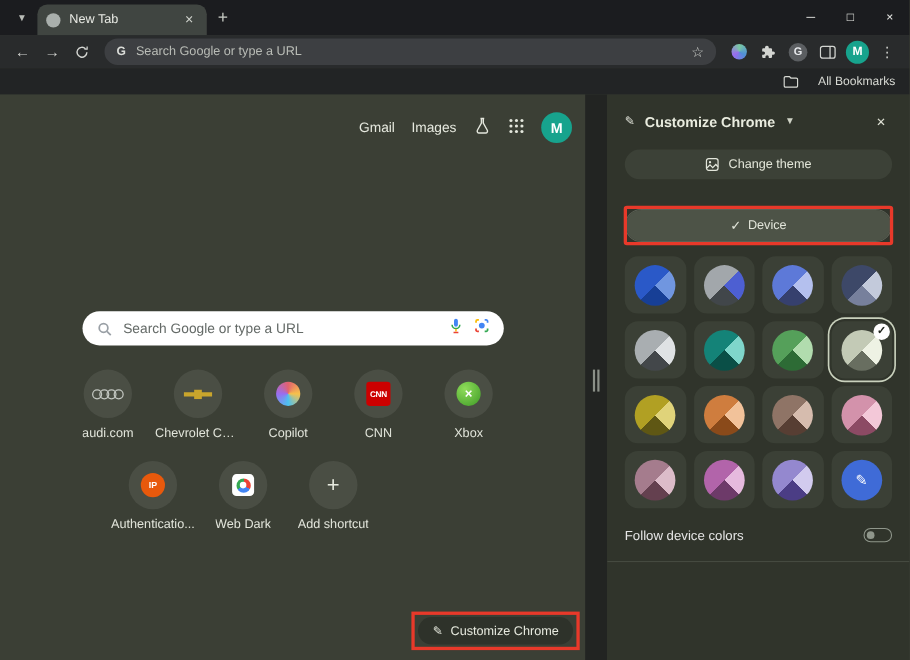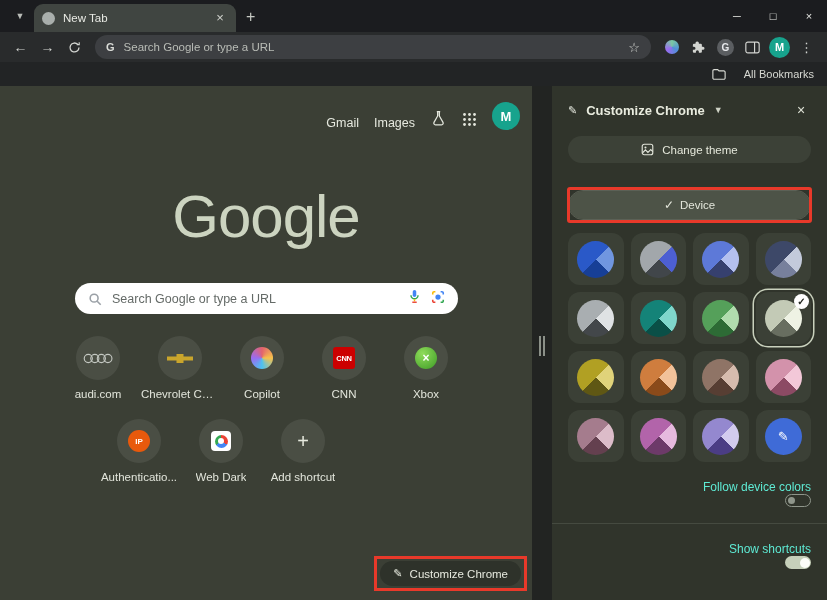--- a/index.html
+++ b/index.html
@@ -2,21 +2,21 @@
 <html><head>
 <meta charset="utf-8">
 <style>
   *{margin:0;padding:0;box-sizing:border-box;}
   html,body{width:827px;height:600px;}
   body{position:relative;overflow:hidden;background:#3b3f35;font-family:"Liberation Sans",sans-serif;color:#e4e7dd;}
 
   
   .titlebar{position:absolute;top:0;left:0;right:0;height:32px;background:#1b1c1f;display:flex;align-items:flex-end;}
   .tab-search{width:24px;height:24px;margin:0 2px 4px 8px;display:flex;align-items:center;justify-content:center;color:#b9bcb7;font-size:9px;border-radius:50%;}
-  .tab{width:202px;height:28px;background:#404541;border-radius:9px 9px 0 0;display:flex;align-items:center;padding:0 8px;gap:8px;}
+  .tab{width:154px;height:28px;background:#404541;border-radius:9px 9px 0 0;display:flex;align-items:center;padding:0 8px;gap:8px;}
   .favicon{width:13px;height:13px;border-radius:50%;background:#a9afac;flex:none;}
   .tab-title{font-size:11.5px;color:#e8eae4;flex:1;white-space:nowrap;overflow:hidden;}
   .tab-close{color:#cfd2cc;font-size:13px;width:16px;height:16px;line-height:15px;text-align:center;border-radius:50%;flex:none;}
   .newtab-btn{color:#c6c9c3;font-size:16px;margin:0 0 7px 10px;line-height:1;}
   .win-controls{margin-left:auto;display:flex;height:32px;align-self:flex-start;}
   .win-btn{width:36px;height:32px;display:flex;align-items:center;justify-content:center;color:#e6e7e3;font-size:11px;}
 
   
   .toolbar{position:absolute;top:32px;left:0;right:0;height:30px;background:#292b2c;display:flex;align-items:center;padding:0 8px;gap:2px;}
   .nav-btn{width:25px;height:25px;border-radius:50%;display:flex;align-items:center;justify-content:center;color:#d3d5d1;font-size:14px;}
@@ -34,21 +34,21 @@
   
   .bookmarks{position:absolute;top:62px;left:0;right:0;height:24px;background:#222425;display:flex;align-items:center;justify-content:flex-end;padding:0 13px;gap:18px;color:#d7d9d3;font-size:11px;}
 
   
   .ntp{position:absolute;top:86px;left:0;width:532px;bottom:0;background:#3b3f35;}
   .split{position:absolute;top:86px;left:532px;width:20px;bottom:0;background:#222422;}
   .split-handle{position:absolute;top:250px;left:7px;width:6px;height:20px;border-left:2px solid #8b9088;border-right:2px solid #8b9088;}
   .panel{position:absolute;top:86px;left:552px;right:0;bottom:0;background:#30342b;padding:10px 16px;overflow:hidden;}
 
   
-  .ntp-top{position:absolute;top:16px;right:12px;display:flex;align-items:flex-end;gap:15px;font-size:12.5px;color:#e6e9df;}
+  .ntp-top{position:absolute;top:16px;right:12px;display:flex;align-items:center;gap:15px;font-size:12.5px;color:#e6e9df;}
   .avatar-lg{width:28px;height:28px;border-radius:50%;background:#17a38d;color:#fff;font-size:13px;font-weight:bold;display:flex;align-items:center;justify-content:center;}
   .logo{position:absolute;top:96px;left:0;width:100%;text-align:center;font-size:60px;font-weight:400;letter-spacing:-1px;color:#ccd4c0;}
   .searchbar{position:absolute;top:197px;left:75px;width:383px;height:31px;background:#fff;border-radius:16px;display:flex;align-items:center;padding:0 13px;gap:10px;}
   .search-input{flex:1;border:none;outline:none;background:none;font-size:12.5px;font-family:inherit;color:#3c4043;}
   .search-input::placeholder{color:#646a67;}
   .shortcut-row{position:absolute;display:flex;}
   .row1{top:250px;left:57px;}
   .row2{top:333px;left:98px;}
   .tile{width:82px;display:flex;flex-direction:column;align-items:center;}
   .tile-circle{width:44px;height:44px;border-radius:50%;background:rgba(255,255,255,.08);display:flex;align-items:center;justify-content:center;}
@@ -77,21 +77,21 @@
   .mode{flex:1;display:flex;align-items:center;justify-content:center;gap:6px;font-size:11.5px;color:#e2e5da;position:relative;}
   .mode.sep{border-left:1px solid #5c6156;}
   .mode.selected{background:#4d5347;border-radius:15px;border-left:none;}
   .mode-annotation{position:absolute;inset:-4px -2px;border:3px solid #e8392a;border-radius:3px;pointer-events:none;}
   .theme-grid{margin-top:13px;display:grid;grid-template-columns:repeat(4,1fr);gap:7px;}
   .swatch-card{height:52px;border-radius:12px;background:#3b4036;display:flex;align-items:center;justify-content:center;position:relative;}
   .swatch-card.selected{box-shadow:0 0 0 2px #30342b,0 0 0 3.5px #c9d1bd;}
   .swatch{width:37px;height:37px;border-radius:50%;display:flex;align-items:center;justify-content:center;}
   .swatch .pencil{color:#fff;font-size:13px;}
   .badge{position:absolute;top:2px;right:2px;width:15px;height:15px;border-radius:50%;background:#fff;color:#20241d;font-size:10px;line-height:15px;text-align:center;font-weight:bold;}
-  .panel-row{margin-top:18px;display:flex;align-items:flex-end;justify-content:space-between;font-size:12px;color:#5eead4;flex-direction:column;}
+  .panel-row{margin-top:18px;display:flex;align-items:flex-start;justify-content:space-between;font-size:12px;color:#e5e5e5;}
   .toggle{width:26px;height:13px;border-radius:8px;position:relative;flex:none;}
   .toggle.off{border:1.5px solid #8f968b;}
   .toggle.off .knob{position:absolute;left:2px;top:1.5px;width:7px;height:7px;border-radius:50%;background:#8f968b;}
   .toggle.on{background:#c6d0ba;}
   .toggle.on .knob{position:absolute;right:1.5px;top:1.5px;width:10px;height:10px;border-radius:50%;background:#fcfdf9;}
   .divider{margin:16px -16px 0;height:1px;background:#454a40;}
   .section-title{margin-top:14px;font-size:12.5px;font-weight:bold;color:#eaede1;}
 </style>
 </head>
 <body>
@@ -173,21 +173,20 @@
           <circle cx="9" cy="9" r="1.7"></circle>
           <circle cx="15" cy="9" r="1.7"></circle>
           <circle cx="3" cy="15" r="1.7"></circle>
           <circle cx="9" cy="15" r="1.7"></circle>
           <circle cx="15" cy="15" r="1.7"></circle>
         </svg>
     </span>
     <div class="avatar-lg">M</div>
   </div>
 
-  <div class="logo">Google</div>
 
   <div class="searchbar">
     <svg width="14" height="14" viewBox="0 0 16 16" fill="none" stroke="#9aa0a6" stroke-width="1.8">
         <circle cx="7" cy="7" r="4.5"></circle>
         <line x1="10.5" y1="10.5" x2="14.5" y2="14.5"></line>
       </svg>
     <input class="search-input" placeholder="Search Google or type a URL" style="">
     <span>
       <svg width="13" height="15" viewBox="0 0 14 17">
           <rect x="5" y="1" width="4" height="8" rx="2" fill="#4285f4"></rect>
@@ -363,19 +362,13 @@
   <div class="panel-row">
     <span>Follow device colors</span>
     <div class="toggle off">
         <div class="knob"></div>
       </div>
   </div>
 
   <div class="divider"></div>
 
 
-  <div class="panel-row">
-    <span>Show shortcuts</span>
-    <div class="toggle on">
-        <div class="knob"></div>
-      </div>
-  </div>
 </div>
 
 </body></html>

